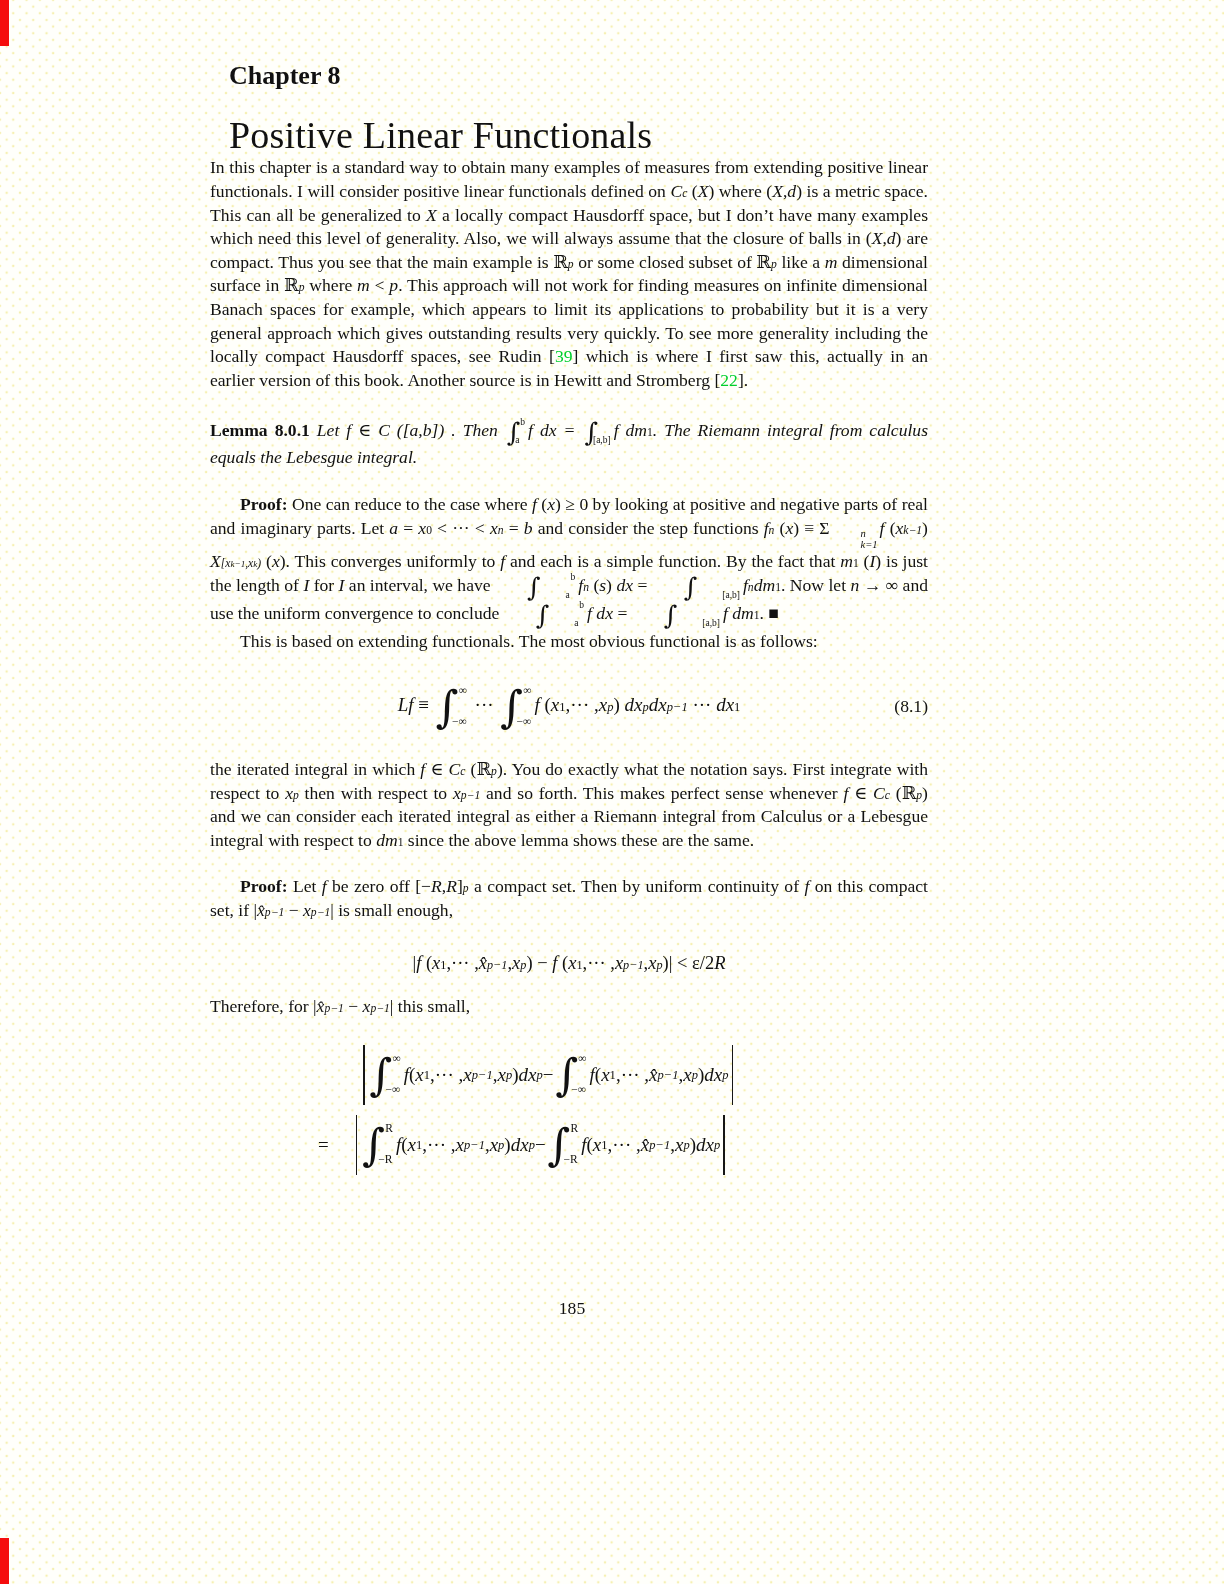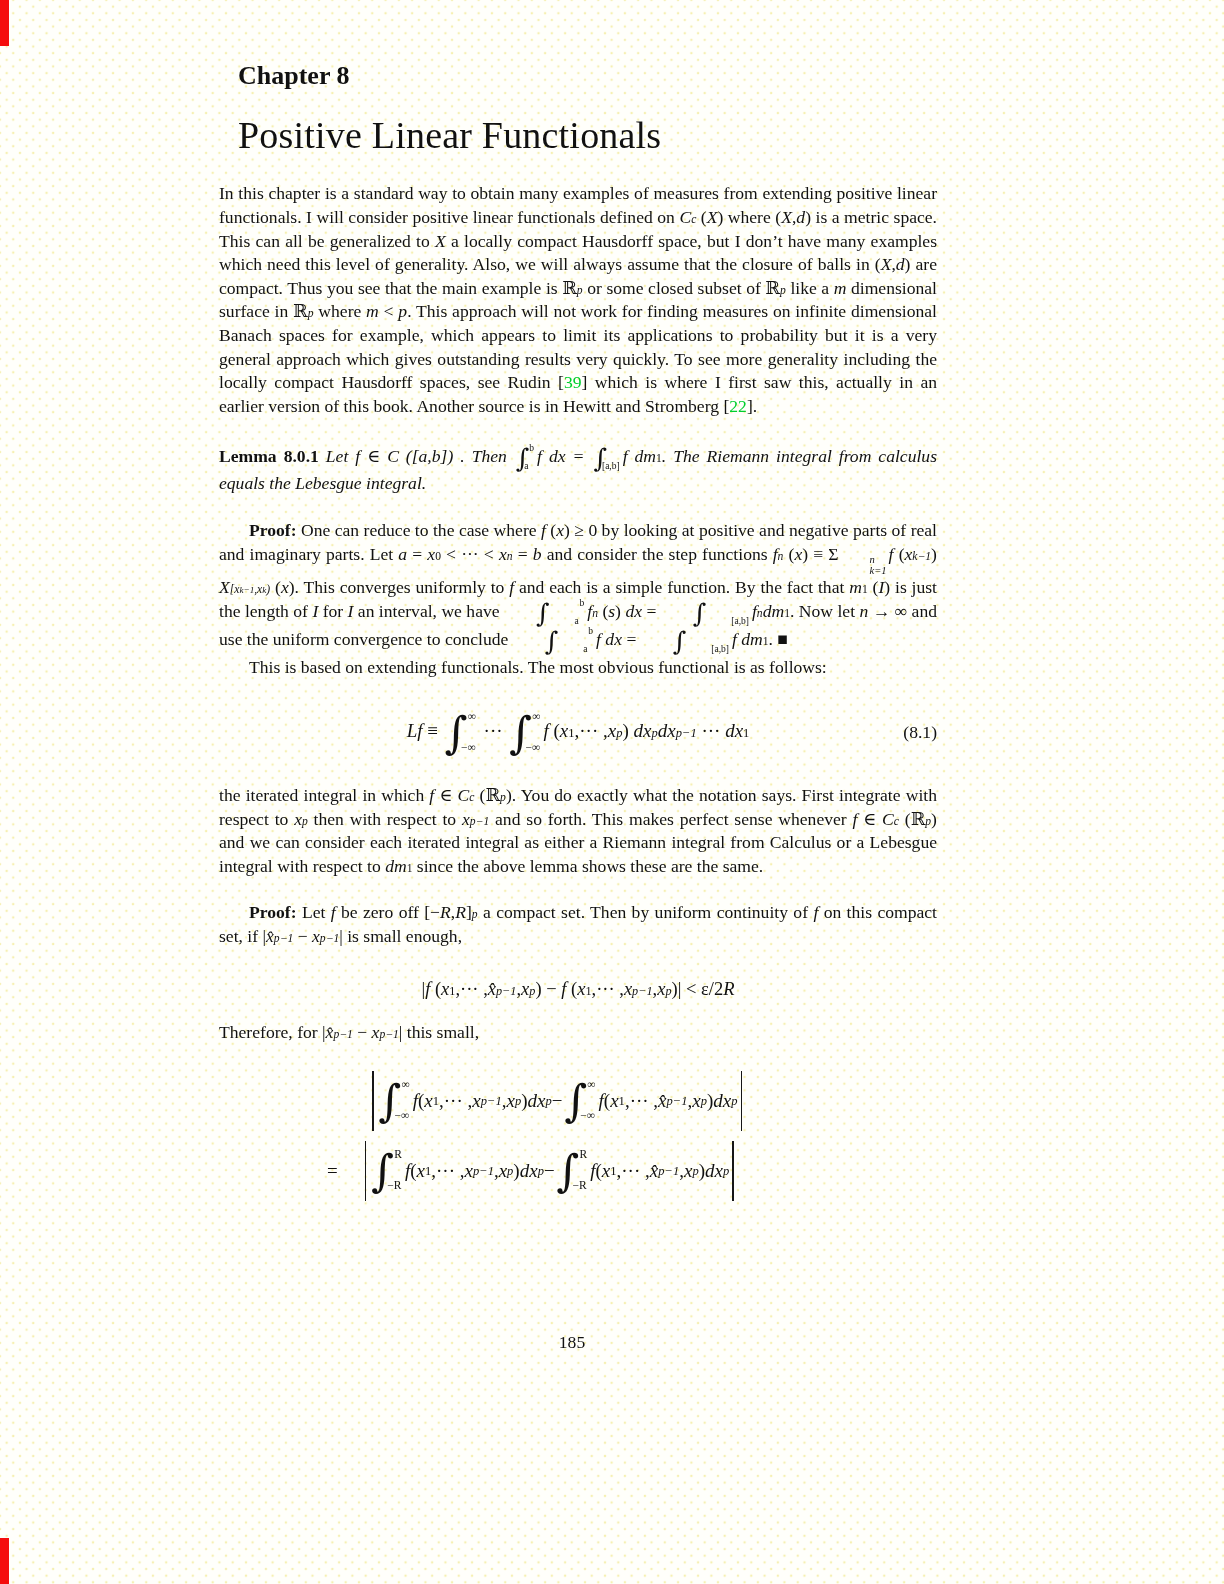--- a/index.html
+++ b/index.html
@@ -20,25 +20,25 @@
       radial-gradient(circle, var(--dot) 1px, rgba(0,0,0,0) 1.6px);
     background-size:13.3px 13.3px,13.3px 13.3px;
     background-position:0 0,6.6px 6.6px;
     font-family:"Liberation Serif","DejaVu Serif",serif;
     color:var(--ink);
     overflow:hidden;
   }
   .edge-mark{position:absolute;left:0;width:9px;background:var(--red);}
   .edge-mark.top{top:0;height:46px;}
   .edge-mark.bottom{bottom:0;height:46px;}
-  .content{position:absolute;left:219px;top:62px;width:718px;font-size:17.6px;line-height:23.6px;}
+  .content{position:absolute;left:210px;top:62px;width:718px;font-size:17.6px;line-height:23.6px;}
   .chapter-label{font-size:26px;font-weight:bold;margin-left:19px;line-height:1.1;}
   .chapter-title{font-size:38px;font-weight:normal;margin-left:19px;margin-top:24px;line-height:1.1;letter-spacing:0.2px;}
   p.body{ text-align:justify; hyphens:none; }
-  .first-para{margin-top:26px;}
+  .first-para{}
   .indent{text-indent:30px;}
   .lemma{margin-top:26px;text-align:justify;}
   .lemma .r-n, .lemma-italic{font-style:italic;}
   .proof{margin-top:23px;}
   .after-proof{margin-top:1px;}
   
   .r-n{}
   .r-i{font-style:italic;}
   .r-b{font-weight:bold;}
   .r-g{color:var(--green);}
@@ -60,21 +60,21 @@
   .vbar{display:inline-block;width:1.6px;background:#161616;vertical-align:middle;margin:0 3px;}
   .hsp{display:inline-block;}
   .disp{font-size:19px;text-align:center;}
   .eq81-wrap{position:relative;margin-top:14px;height:78px;display:flex;align-items:center;justify-content:center;}
   .eq-number{position:absolute;right:0;top:50%;transform:translateY(-50%);font-size:17.6px;}
   .p-after-eq{margin-top:12px;}
   .disp-ineq{margin-top:29px;font-size:18.5px;}
   .therefore{margin-top:20px;}
   .eqrows{margin-top:26px;font-size:19px;}
   .eqrow{margin-left:108px;margin-bottom:10px;display:flex;align-items:center;}
-  .pageno{position:absolute;left:213px;width:718px;top:1332px;text-align:center;font-size:17.6px;}
+  .pageno{position:absolute;left:213px;width:718px;top:1298px;text-align:center;font-size:17.6px;}
 </style>
 </head>
 <body>
 
 <div class="page">
   <div class="edge-mark top"></div>
   <div class="edge-mark bottom"></div>
 
   <div class="content">
     <div class="chapter-label">Chapter 8</div>

